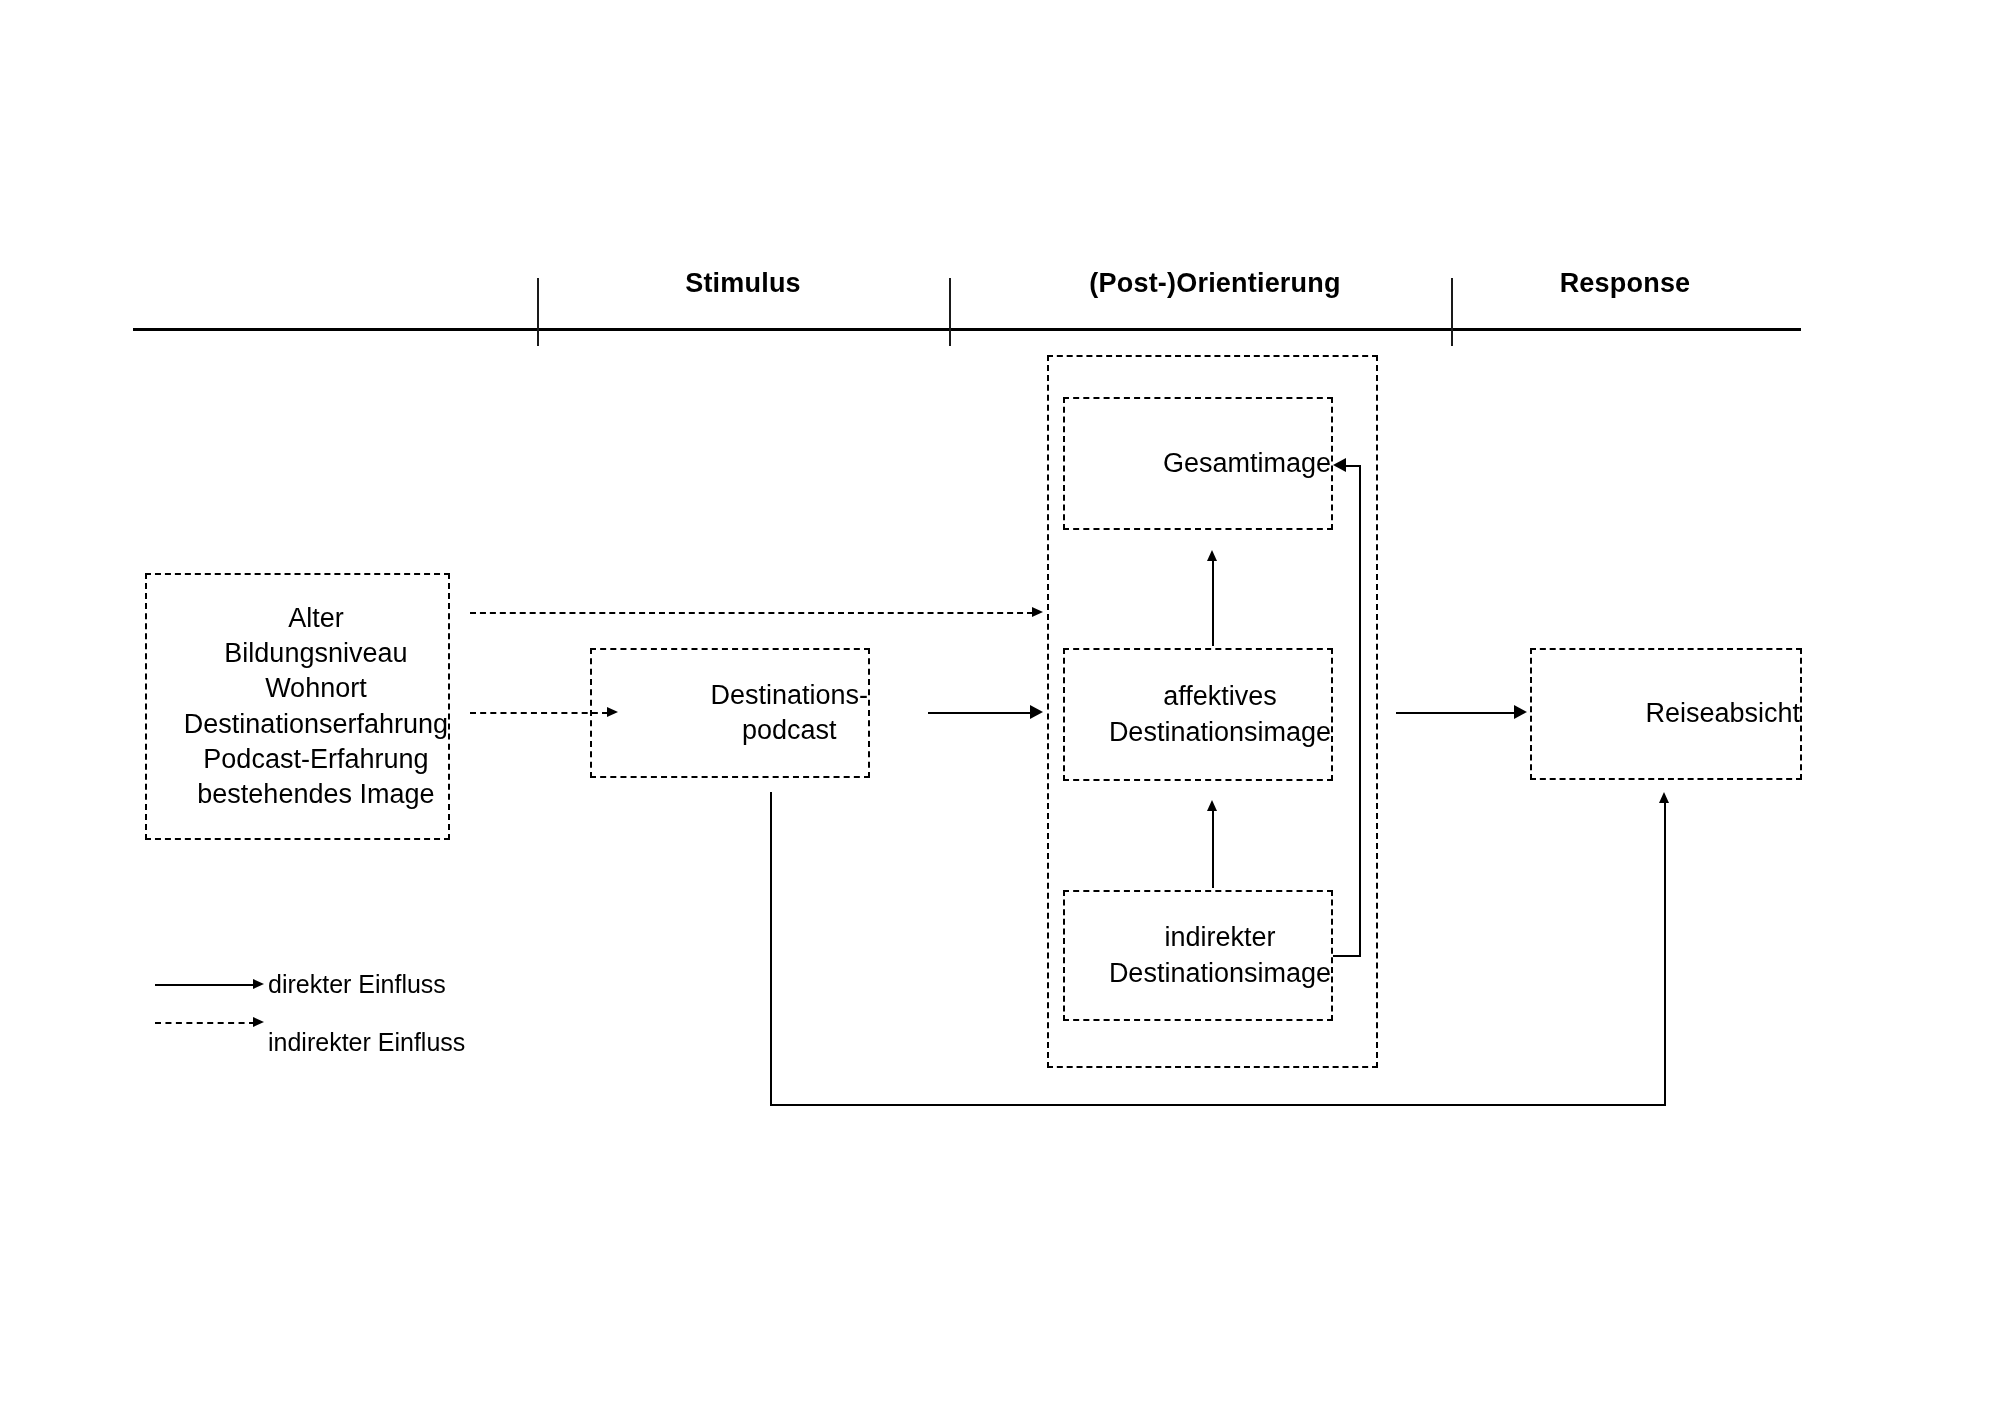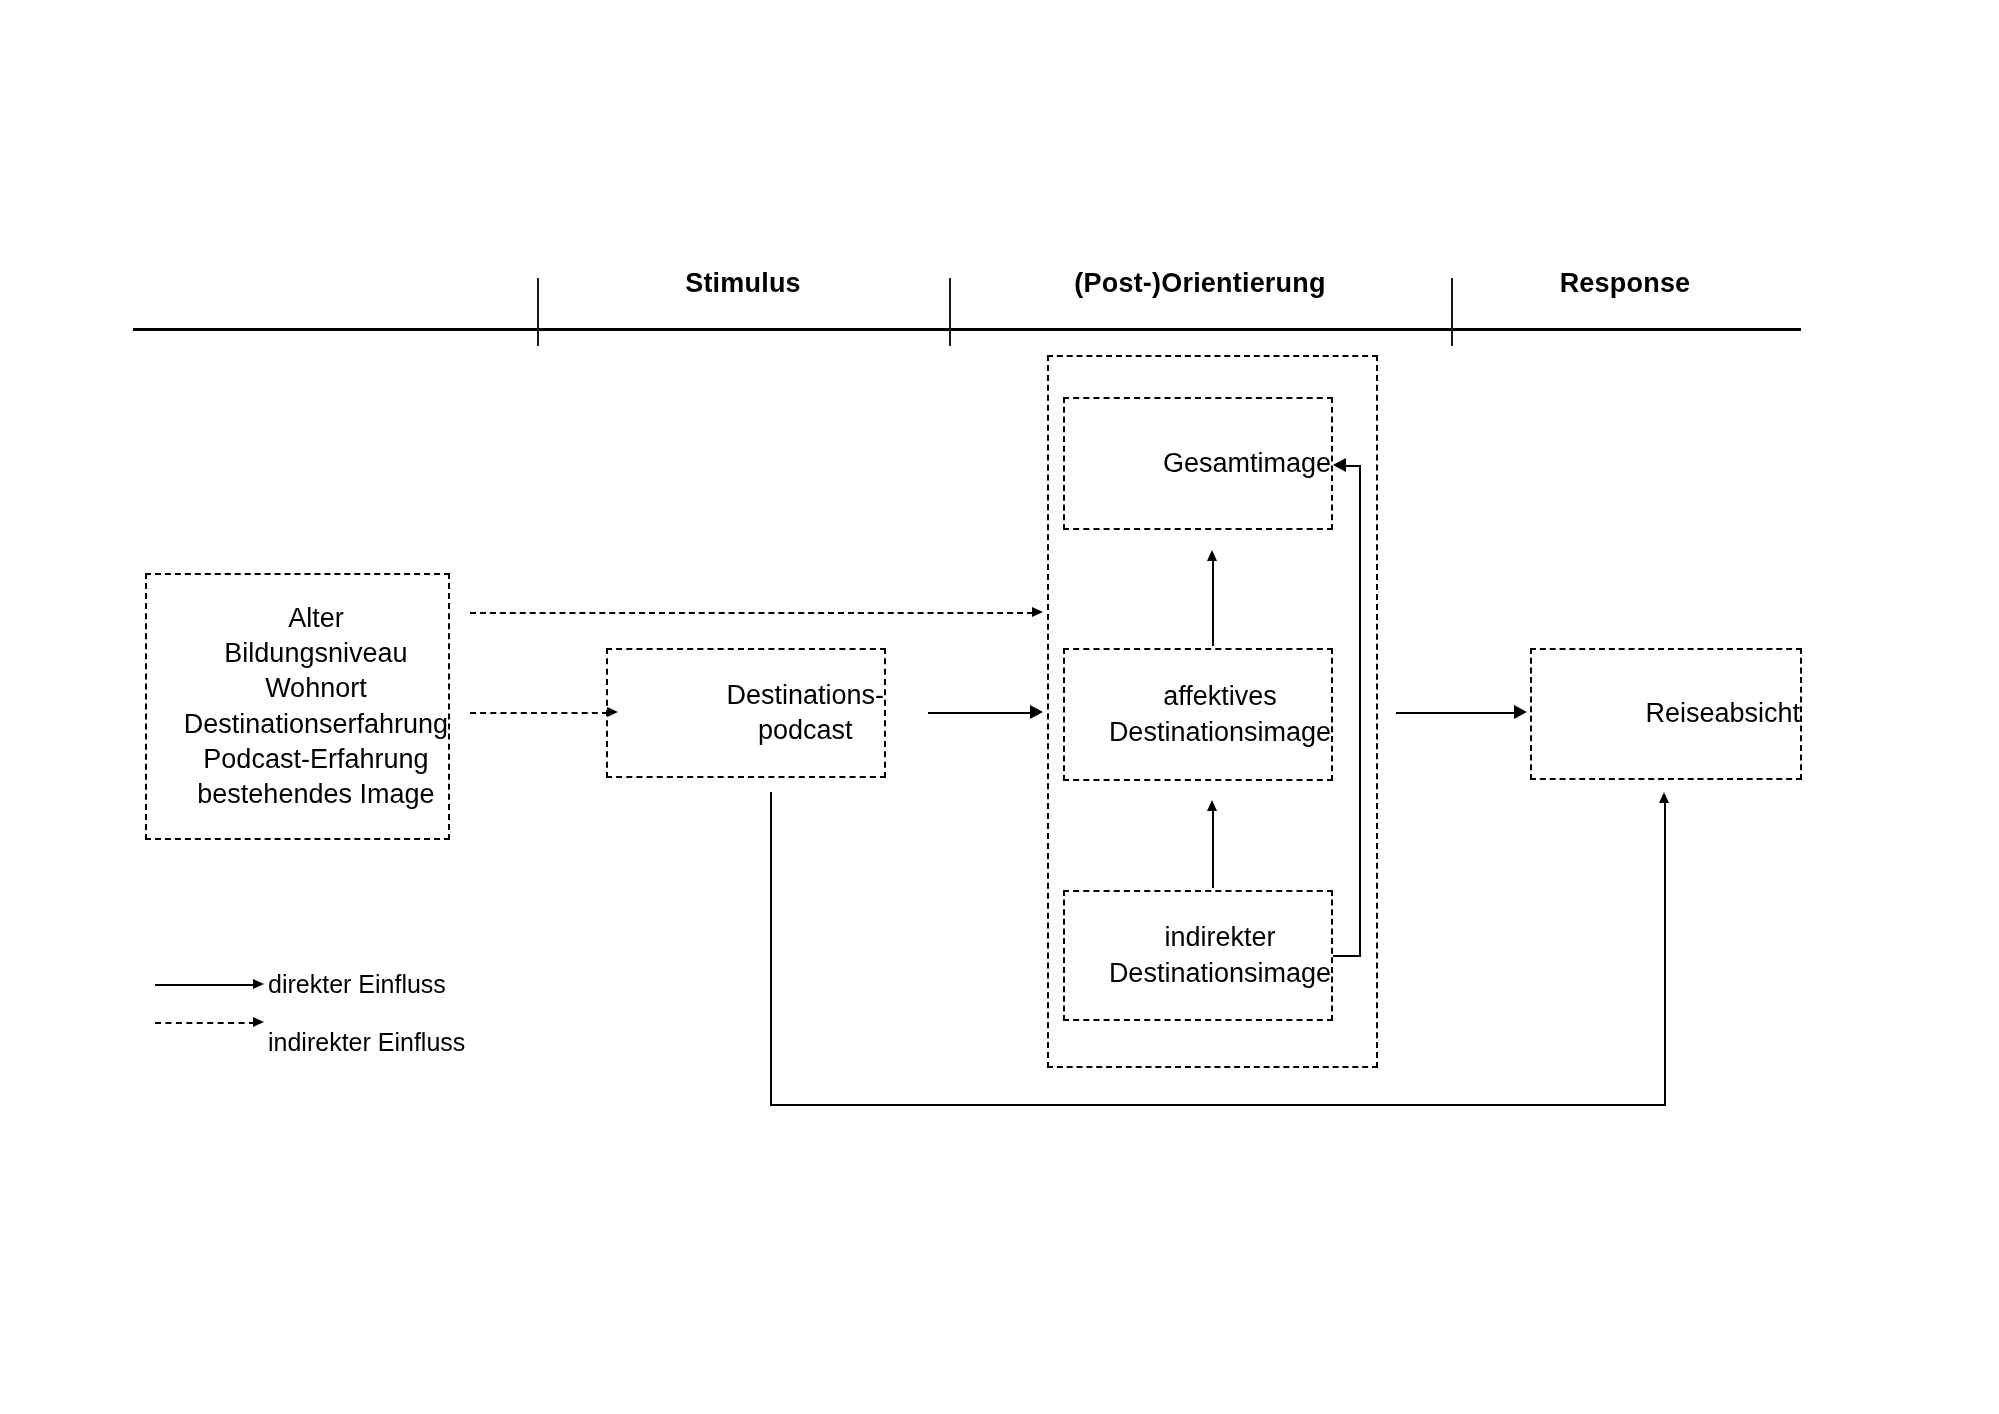--- a/index.html
+++ b/index.html
@@ -111,41 +111,41 @@
     font-size: 25px;
     white-space: nowrap;
   }
 </style>
 </head>
 <body>
 
 <div id="canvas">
 
   <div class="phase-label" style="left:537px; top:268px; width:412px;">Stimulus</div>
-  <div class="phase-label" style="left:949px; top:268px; width:502px;">(Post-)Orientierung</div>
+  <div class="phase-label" style="left:949px; top:268px; width:502px;padding-left:15px;">(Post-)Orientierung</div>
   <div class="phase-label" style="left:1451px; top:268px; width:348px;">Response</div>
 
   <div class="axis-line" style="left:133px; top:328px; width:1668px; height:3px;"></div>
 
   <div class="divider" style="left:537px; top:278px; height:68px;"></div>
   <div class="divider" style="left:949px; top:278px; height:68px;"></div>
   <div class="divider" style="left:1451px; top:278px; height:68px;"></div>
 
   <div class="dbox" style="left:145px; top:573px; width:305px; height:267px;">
     <span class="lines">
       <span>Alter</span>
       <span>Bildungsniveau</span>
       <span>Wohnort</span>
       <span>Destinationserfahrung</span>
       <span>Podcast-Erfahrung</span>
       <span>bestehendes Image</span>
     </span>
   </div>
 
-  <div class="dbox" style="left:606px; top:648px; width:280px; height:130px;">
+  <div class="dbox" style="left:590px; top:648px; width:280px; height:130px;">
     <span class="lines">
       <span>Destinations-</span>
       <span>podcast</span>
     </span>
   </div>
 
   <div class="group-box" style="left:1047px; top:355px; width:331px; height:713px;"></div>
 
   <div class="dbox" style="left:1063px; top:397px; width:270px; height:133px;">
     <span class="lines">

